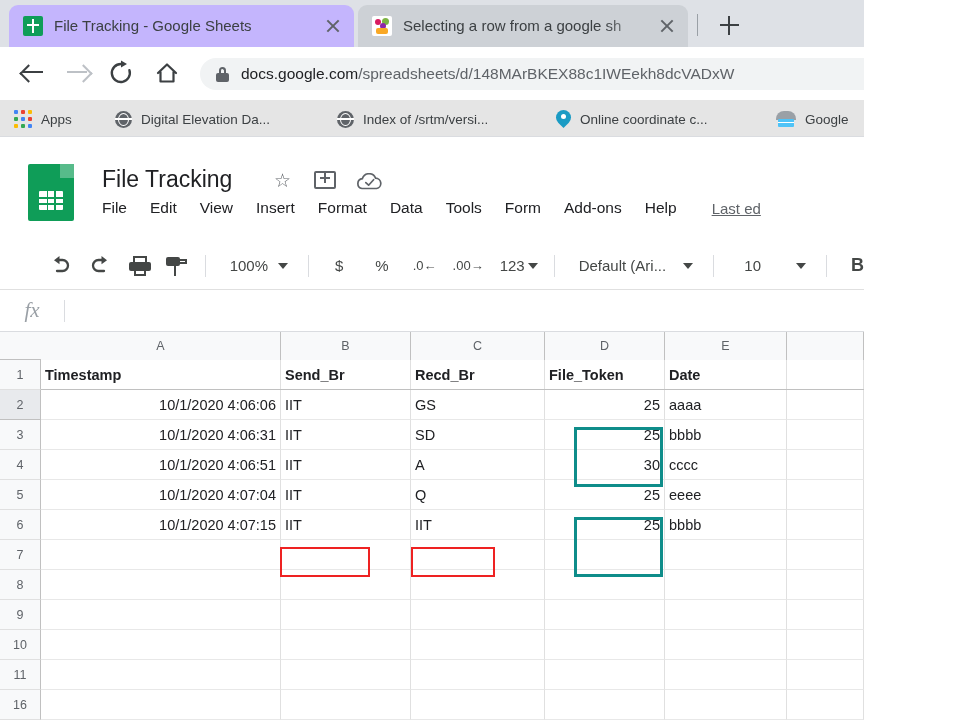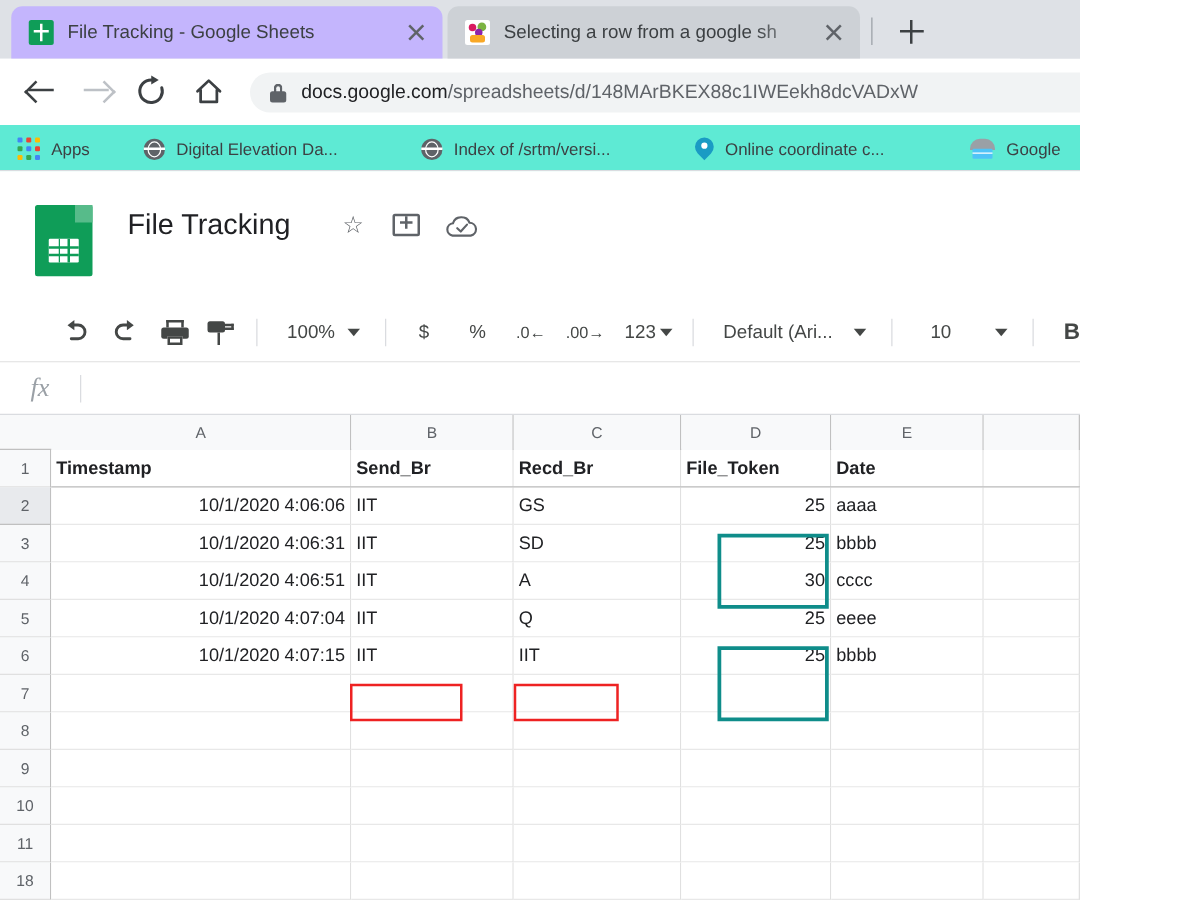--- a/index.html
+++ b/index.html
@@ -73,21 +73,21 @@
     background:#f1f3f4; border-radius:16px; display:flex; align-items:center;
     padding-left:16px; overflow:hidden;
   }
   .lock { width:13px; height:15px; position:relative; flex:0 0 13px; margin-right:12px; }
   .lock .body{ position:absolute; left:0; bottom:0; width:13px; height:9px; background:#5f6368; border-radius:2px; }
   .lock .shk{ position:absolute; left:3px; top:0; width:7px; height:8px; border:2px solid #5f6368; border-bottom:none; border-radius:4px 4px 0 0; }
   .urltext { font-size:15.5px; color:#202124; white-space:nowrap; }
   .urltext .dim { color:#5f6368; }
 
   
-  .bookmarks { position:absolute; left:0; top:100px; width:864px; height:37px; background:#5eead4; border-bottom:1px solid #dadce0; }
+  .bookmarks { position:absolute; left:0; top:100px; width:864px; height:37px; background:#e5e5e5; border-bottom:1px solid #dadce0; }
   .bm { position:absolute; top:7px; height:24px; display:flex; align-items:center; white-space:nowrap; }
   .bm-label { font-size:13.5px; color:#3c4043; margin-left:9px; }
   .apps-grid { position:relative; width:18px; height:18px; }
   .apps-grid i { position:absolute; width:4px; height:4px; border-radius:1px; display:block; }
   .globe { width:17px; height:17px; border-radius:50%; background:#5f6368; position:relative; }
   .globe::before{content:"";position:absolute;left:3px;top:2px;width:11px;height:13px;border:1.6px solid #fff;border-radius:50%;box-sizing:border-box;}
   .globe::after{content:"";position:absolute;left:0px;top:7.5px;width:17px;height:1.6px;background:#fff;}
   .pin { width:15px; height:19px; position:relative; }
   .pin::before{content:"";position:absolute;left:0;top:0;width:15px;height:15px;border-radius:50% 50% 50% 0;background:#1a9bc4;transform:rotate(-45deg);}
   .pin::after{content:"";position:absolute;left:5px;top:4px;width:5px;height:5px;border-radius:50%;background:#fff;}
@@ -248,20 +248,33 @@
       </span>
     </div>
     <div class="doctitle">File Tracking</div>
     <div class="hdr-icon star">☆</div>
     <div class="hdr-icon movefolder"></div>
     <div class="hdr-icon cloud">
       <svg width="27" height="17" viewBox="0 0 27 17" aria-hidden="true">
         <path d="M6 15.5 A5 5 0 0 1 6.4 5.6 A7 7 0 0 1 19.6 5.2 A5.2 5.2 0 0 1 20.6 15.5 Z" fill="none" stroke="#5f6368" stroke-width="1.7"></path>
         <path d="M9.8 9.6 L12.6 12.2 L17.6 6.7" fill="none" stroke="#5f6368" stroke-width="1.7" stroke-linecap="round" stroke-linejoin="round"></path>
       </svg>
+    </div>
+    <div class="menubar">
+      <span class="menuitem">File</span>
+      <span class="menuitem">Edit</span>
+      <span class="menuitem">View</span>
+      <span class="menuitem">Insert</span>
+      <span class="menuitem">Format</span>
+      <span class="menuitem">Data</span>
+      <span class="menuitem">Tools</span>
+      <span class="menuitem">Form</span>
+      <span class="menuitem">Add-ons</span>
+      <span class="menuitem">Help</span>
+      <span class="lastedit">Last ed</span>
     </div>
   </div>
 
   <div class="sheettoolbar">
     <div style="width:42px"></div>
     <div class="tb-ic">
       <svg width="24" height="24" viewBox="0 0 24 24" aria-hidden="true">
             <path d="M9 7 H14.5 A5.5 5.5 0 0 1 14.5 18 H9" fill="none" stroke="#444746" stroke-width="2.3" stroke-linecap="round"></path>
             <path d="M11.5 3 L6 7.2 L11.5 11.2 Z" fill="#444746"></path>
           </svg>
@@ -325,21 +338,21 @@
           <div class="rowhdr sel" style="position: absolute; left: 0px; width: 41px; top: 58px; height: 30px; line-height: 30px;">2</div>
           <div class="rowhdr" style="position: absolute; left: 0px; width: 41px; top: 88px; height: 30px; line-height: 30px;">3</div>
           <div class="rowhdr" style="position: absolute; left: 0px; width: 41px; top: 118px; height: 30px; line-height: 30px;">4</div>
           <div class="rowhdr" style="position: absolute; left: 0px; width: 41px; top: 148px; height: 30px; line-height: 30px;">5</div>
           <div class="rowhdr" style="position: absolute; left: 0px; width: 41px; top: 178px; height: 30px; line-height: 30px;">6</div>
           <div class="rowhdr" style="position: absolute; left: 0px; width: 41px; top: 208px; height: 30px; line-height: 30px;">7</div>
           <div class="rowhdr" style="position: absolute; left: 0px; width: 41px; top: 238px; height: 30px; line-height: 30px;">8</div>
           <div class="rowhdr" style="position: absolute; left: 0px; width: 41px; top: 268px; height: 30px; line-height: 30px;">9</div>
           <div class="rowhdr" style="position: absolute; left: 0px; width: 41px; top: 298px; height: 30px; line-height: 30px;">10</div>
           <div class="rowhdr" style="position: absolute; left: 0px; width: 41px; top: 328px; height: 30px; line-height: 30px;">11</div>
-          <div class="rowhdr" style="position: absolute; left: 0px; width: 41px; top: 358px; height: 30px; line-height: 30px;">18</div>
+          <div class="rowhdr" style="position: absolute; left: 0px; width: 41px; top: 358px; height: 30px; line-height: 30px;">16</div>
         </div>
     <div id="cells">
           <div class="cell head" style="left: 41px; top: 28px; width: 240px; height: 30px; line-height: 30px;">Timestamp</div>
           <div class="cell head" style="left: 281px; top: 28px; width: 130px; height: 30px; line-height: 30px;">Send_Br</div>
           <div class="cell head" style="left: 411px; top: 28px; width: 134px; height: 30px; line-height: 30px;">Recd_Br</div>
           <div class="cell head" style="left: 545px; top: 28px; width: 120px; height: 30px; line-height: 30px;">File_Token</div>
           <div class="cell head" style="left: 665px; top: 28px; width: 122px; height: 30px; line-height: 30px;">Date</div>
           <div class="cell head" style="left: 787px; top: 28px; width: 77px; height: 30px; line-height: 30px;"></div>
           <div class="cell num" style="left: 41px; top: 58px; width: 240px; height: 30px; line-height: 30px;">10/1/2020 4:06:06</div>
           <div class="cell" style="left: 281px; top: 58px; width: 130px; height: 30px; line-height: 30px;">IIT</div>

